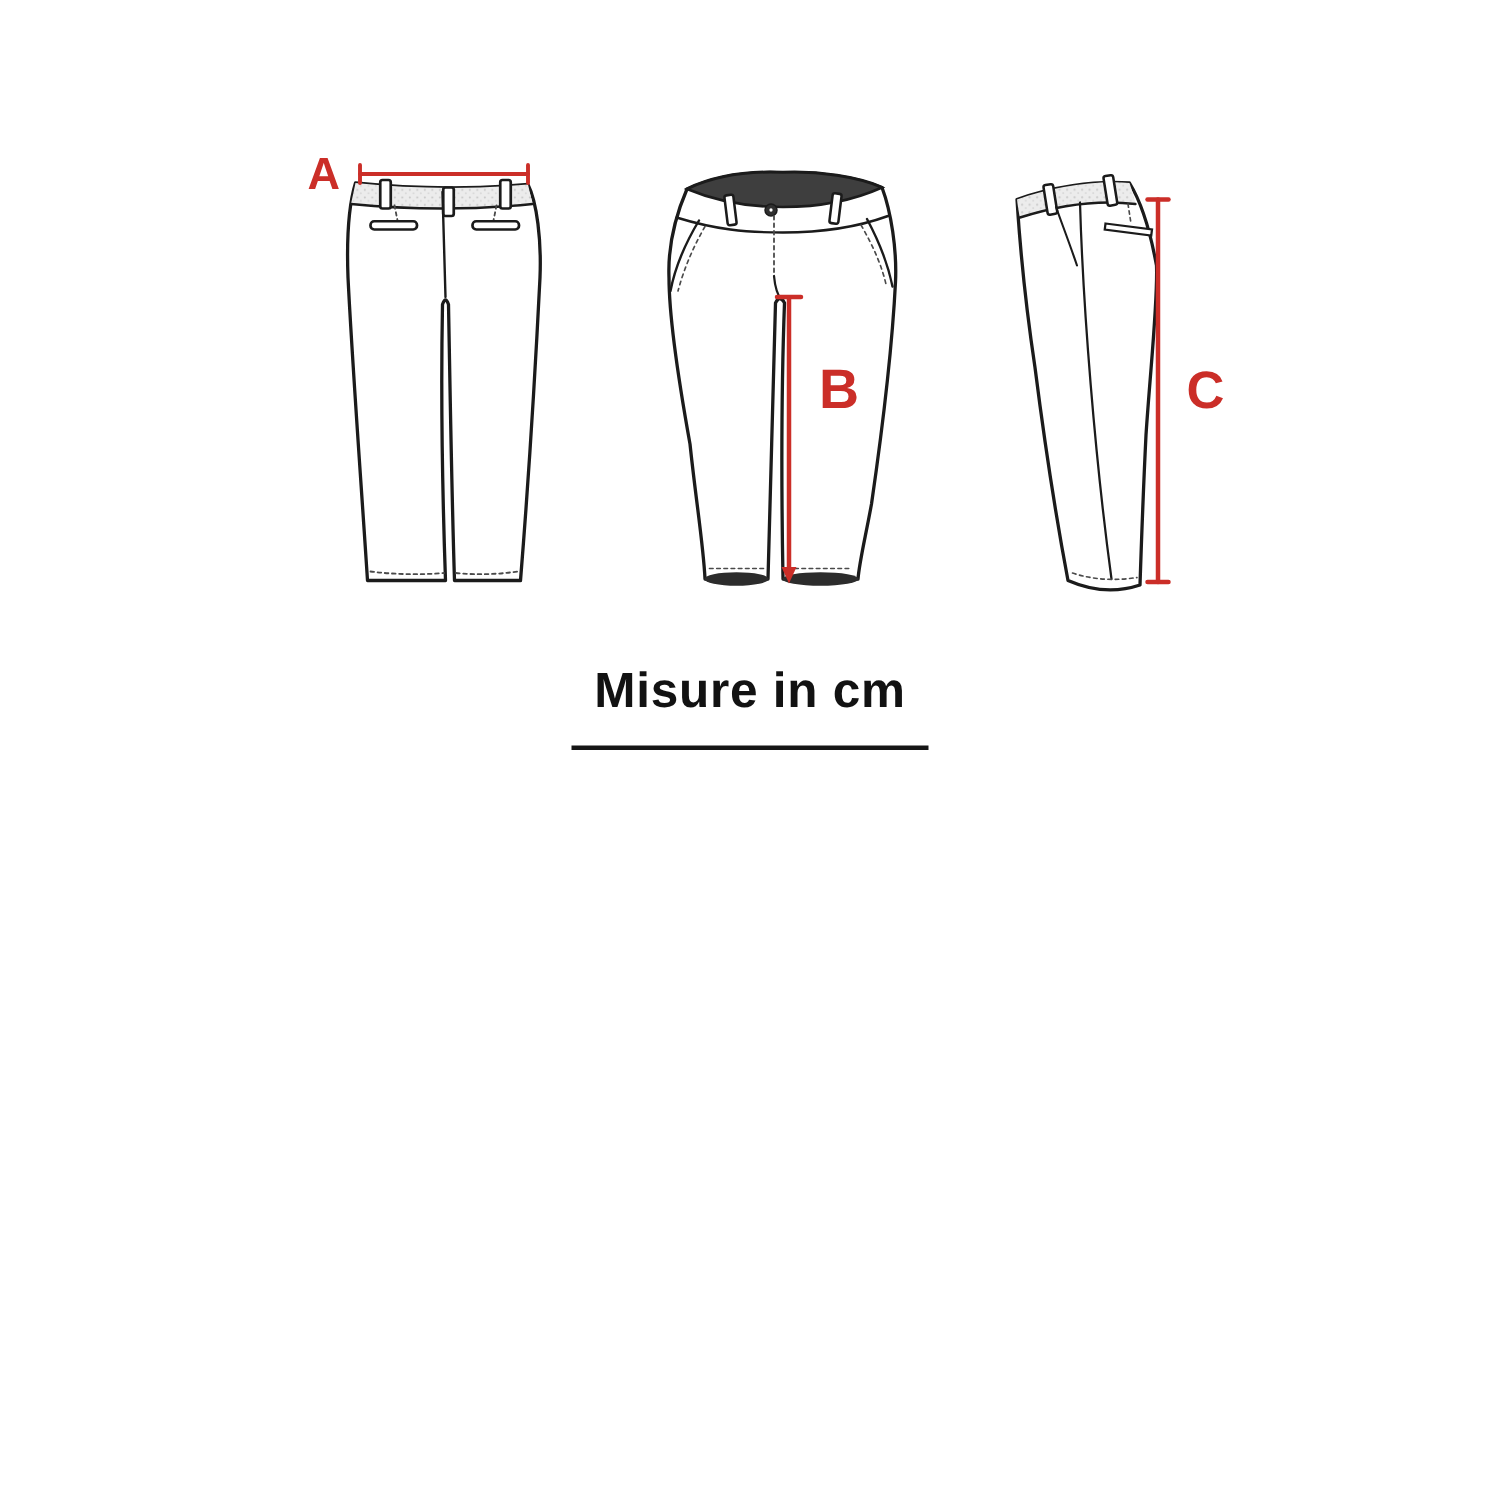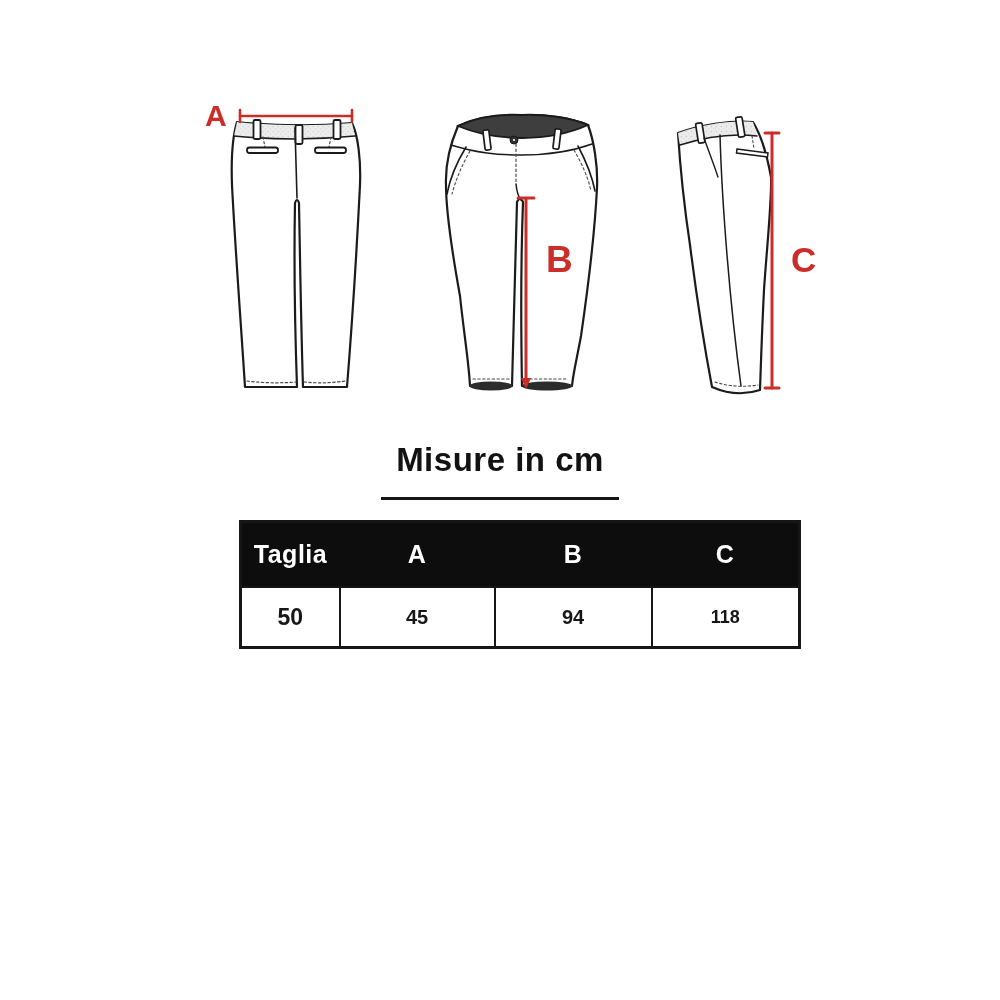--- a/index.html
+++ b/index.html
@@ -147,38 +147,14 @@
       <line x1="112" y1="28" x2="112" y2="283" stroke-width="3"></line>
       <line x1="105" y1="28" x2="119" y2="28" stroke-width="3"></line>
       <line x1="105" y1="283" x2="119" y2="283" stroke-width="3"></line>
     </g>
     <text class="red-label" font-size="35" x="131" y="167">C</text>
   </svg>
 
   <div class="title">Misure in cm</div>
   <div class="title-rule"></div>
 
-  <table class="size-table">
-    <colgroup>
-      <col style="width:99px">
-        <col style="width:155px">
-        <col style="width:157px">
-        <col style="width:148px">
-    </colgroup>
-    <thead>
-      <tr>
-        <th>Taglia</th>
-        <th>A</th>
-        <th>B</th>
-        <th>C</th>
-      </tr>
-    </thead>
-    <tbody>
-      <tr>
-        <td>50</td>
-        <td>45</td>
-        <td>94</td>
-        <td>118</td>
-      </tr>
-    </tbody>
-  </table>
 
 </div>
 
 </body></html>

